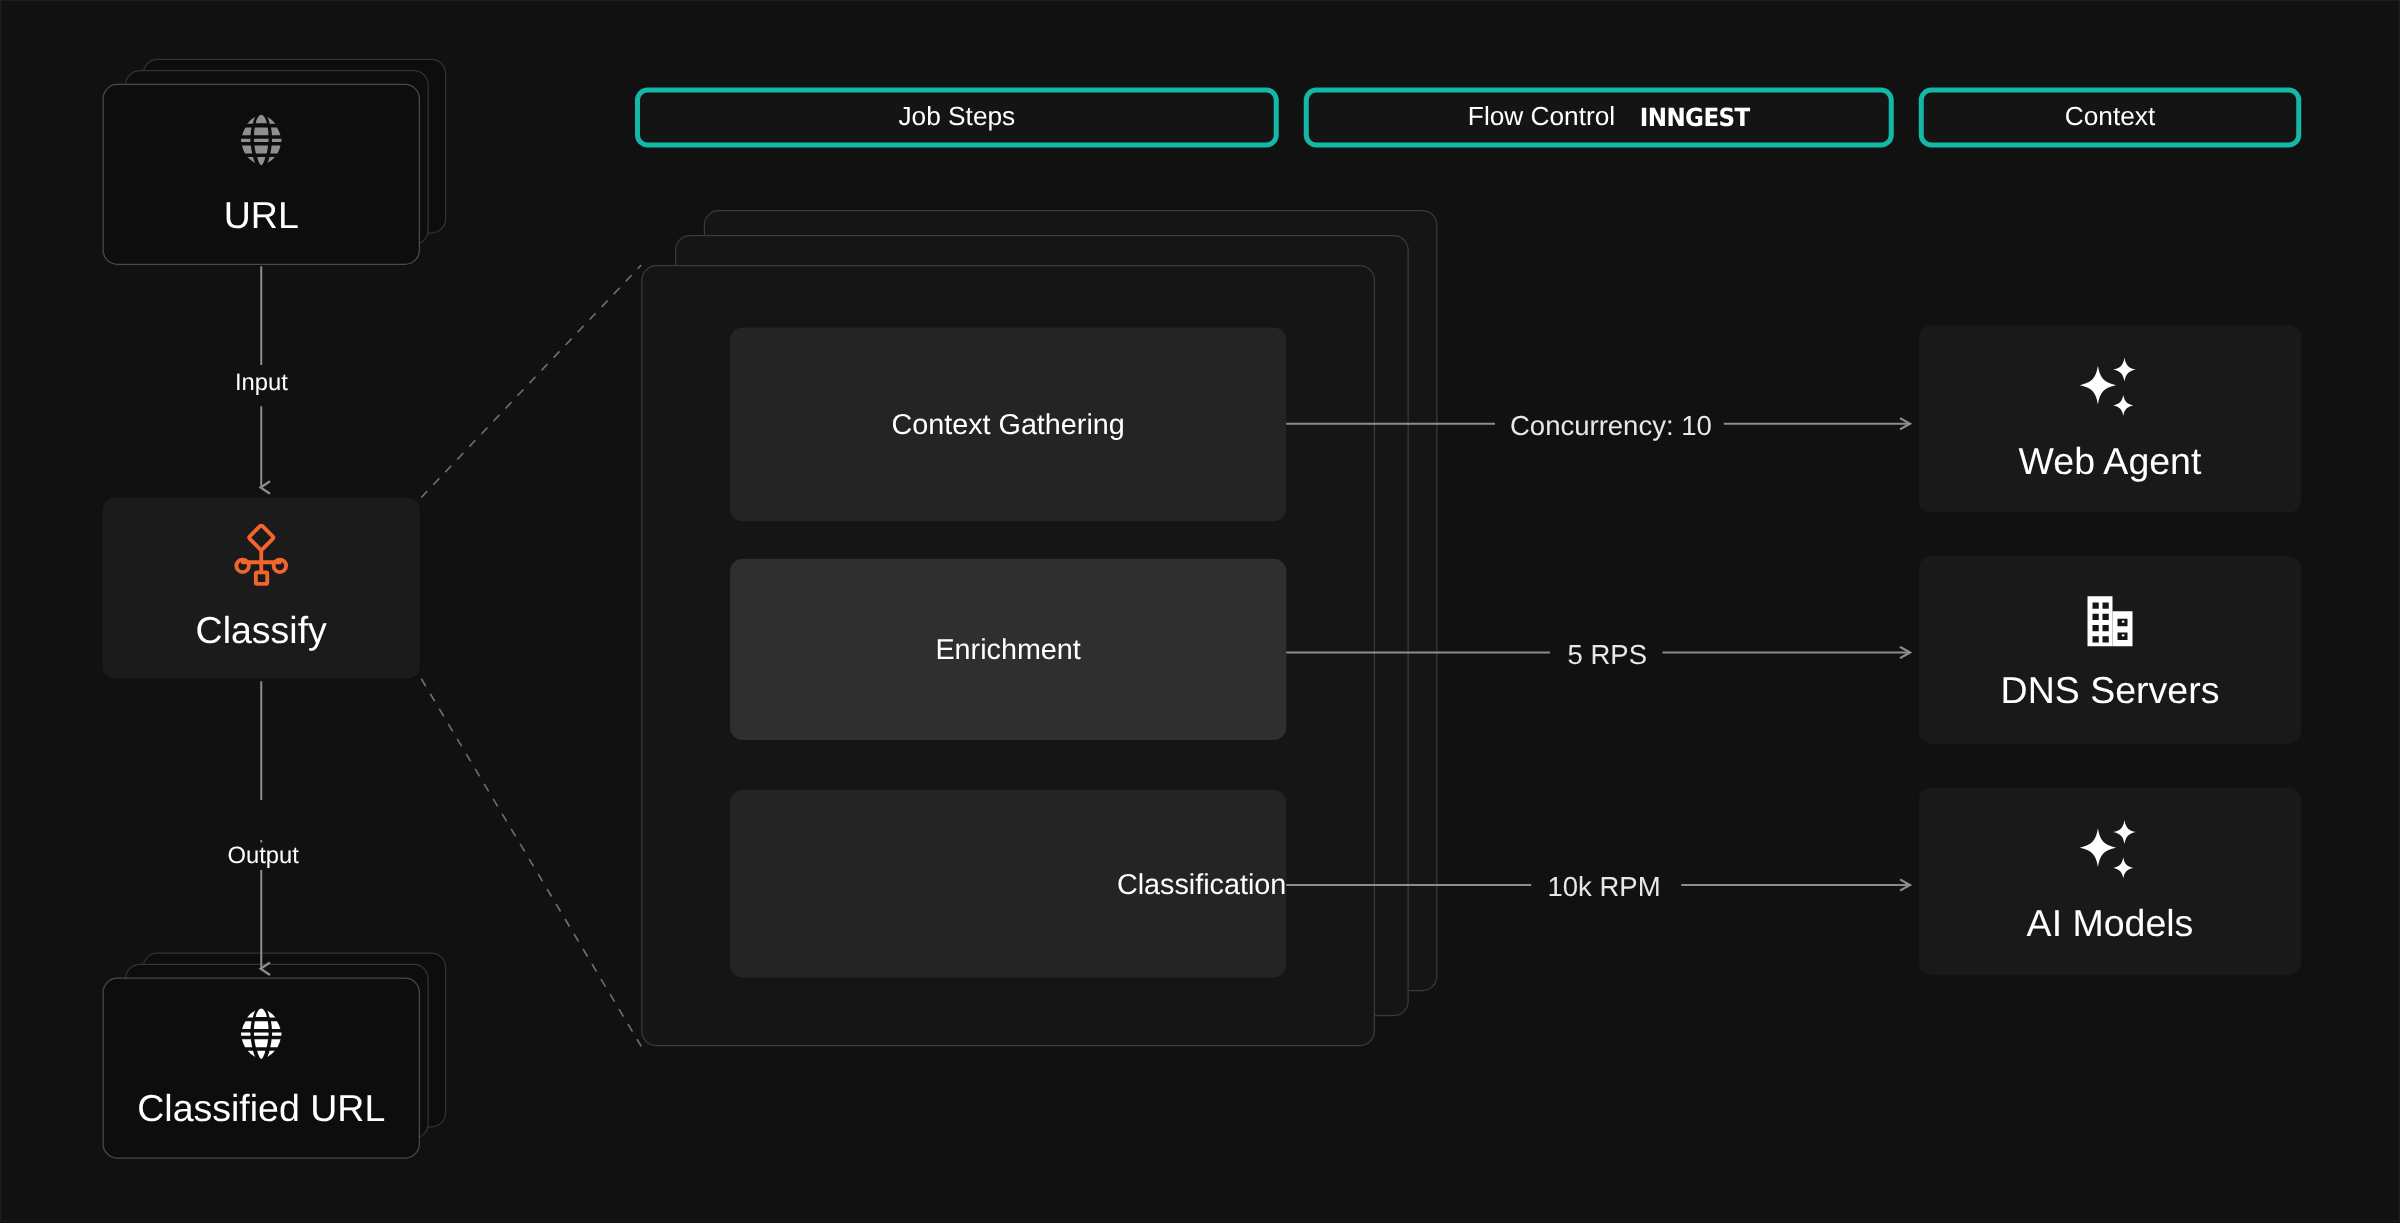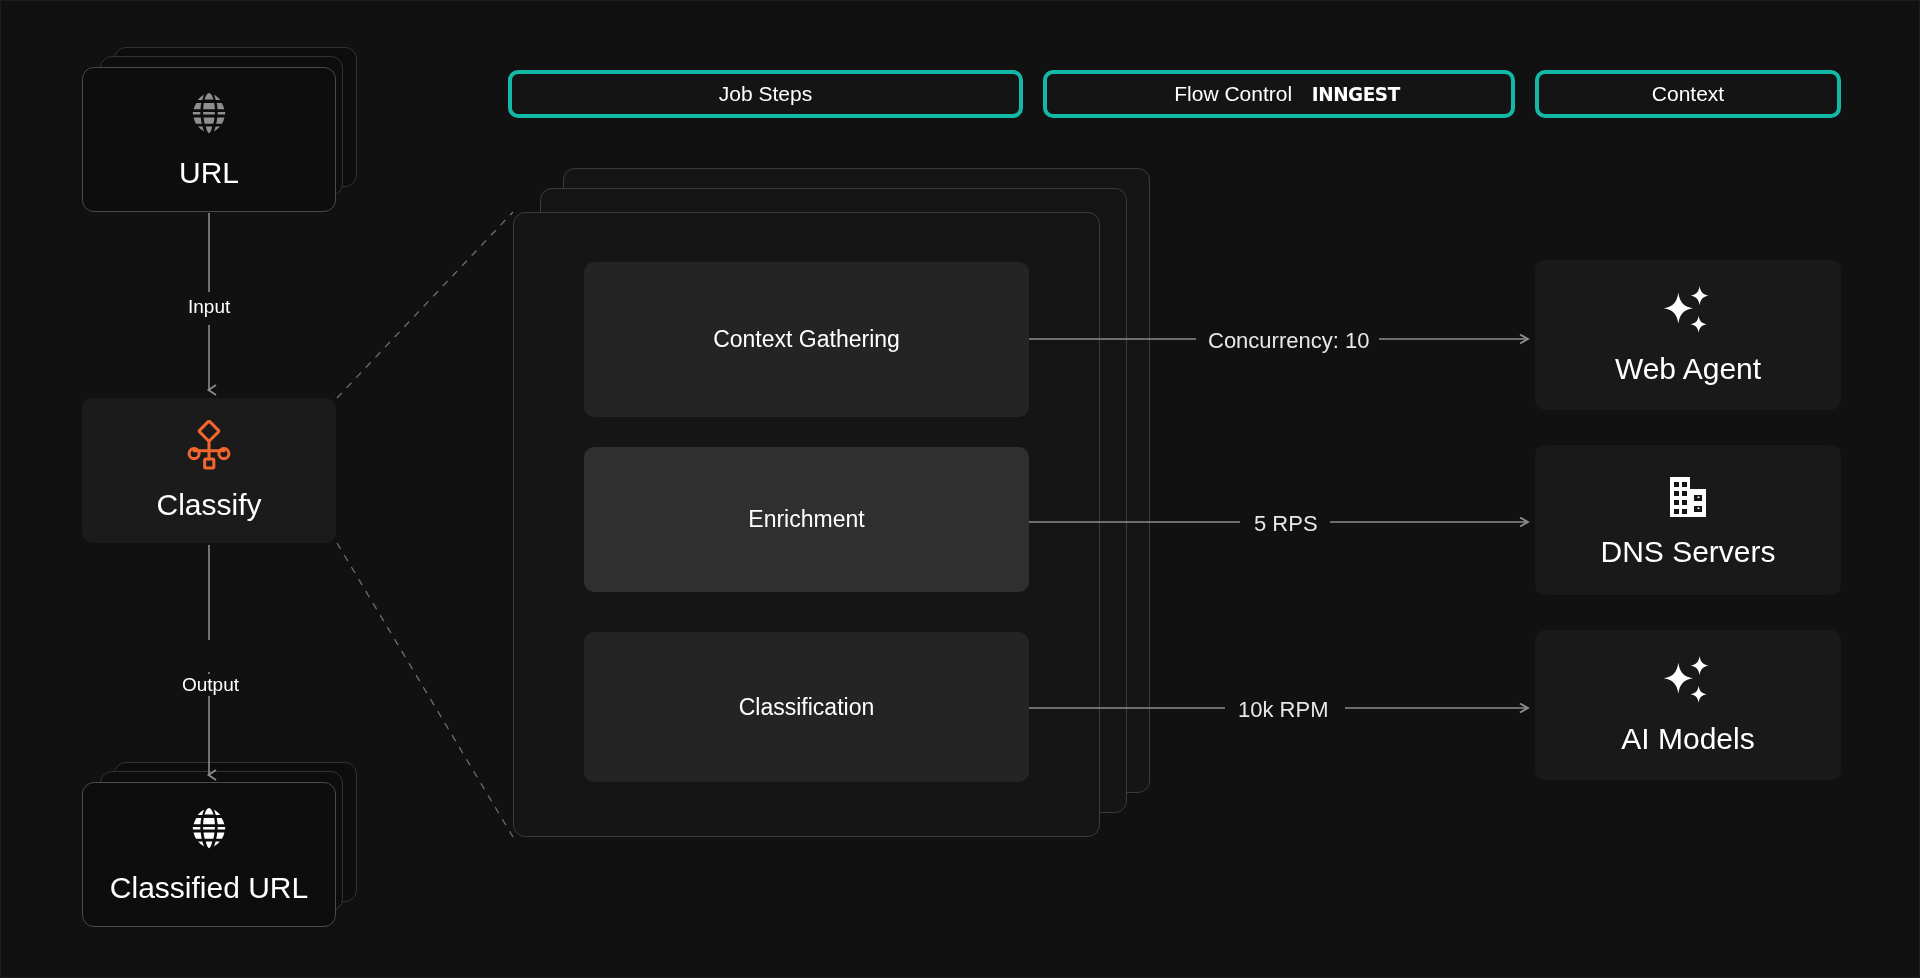--- a/index.html
+++ b/index.html
@@ -251,21 +251,21 @@
   <div class="panel dotted" style="left:563px; top:168px; width:587px; height:625px;"></div>
   <div class="panel dotted" style="left:540px; top:188px; width:587px; height:625px;"></div>
   <div class="panel dotted" style="left:513px; top:212px; width:587px; height:625px;"></div>
 
   <div class="step" style="left:584px; top:262px; width:445px; height:155px;">
     <span>Context Gathering</span>
   </div>
   <div class="step highlight" style="left:584px; top:447px; width:445px; height:145px;">
     <span>Enrichment</span>
   </div>
-  <div class="step" style="left:584px; top:632px; width:445px; height:150px;">
+  <div class="step" style="left:584px; top:632px; width:445px; height:150px;justify-content:flex-end;">
     <span>Classification</span>
   </div>
 
   <div class="ctx-card dotted" style="top:260px;">
     <span>
       <svg width="58" height="56" viewBox="0 0 60 58">
         <g fill="#ffffff">
           <path d="M20 9 C21.6 19.3 25.4 23.1 35 25 C25.4 26.9 21.6 30.7 20 41 C18.4 30.7 14.6 26.9 5 25 C14.6 23.1 18.4 19.3 20 9 Z"></path>
           <path d="M42 2 C43 8.4 45.4 10.8 51.5 12 C45.4 13.2 43 15.6 42 22 C41 15.6 38.6 13.2 32.5 12 C38.6 10.8 41 8.4 42 2 Z"></path>
           <path d="M41 33 C41.9 38.6 44 40.7 49.3 41.8 C44 42.9 41.9 45 41 50.6 C40.1 45 38 42.9 32.7 41.8 C38 40.7 40.1 38.6 41 33 Z"></path>

